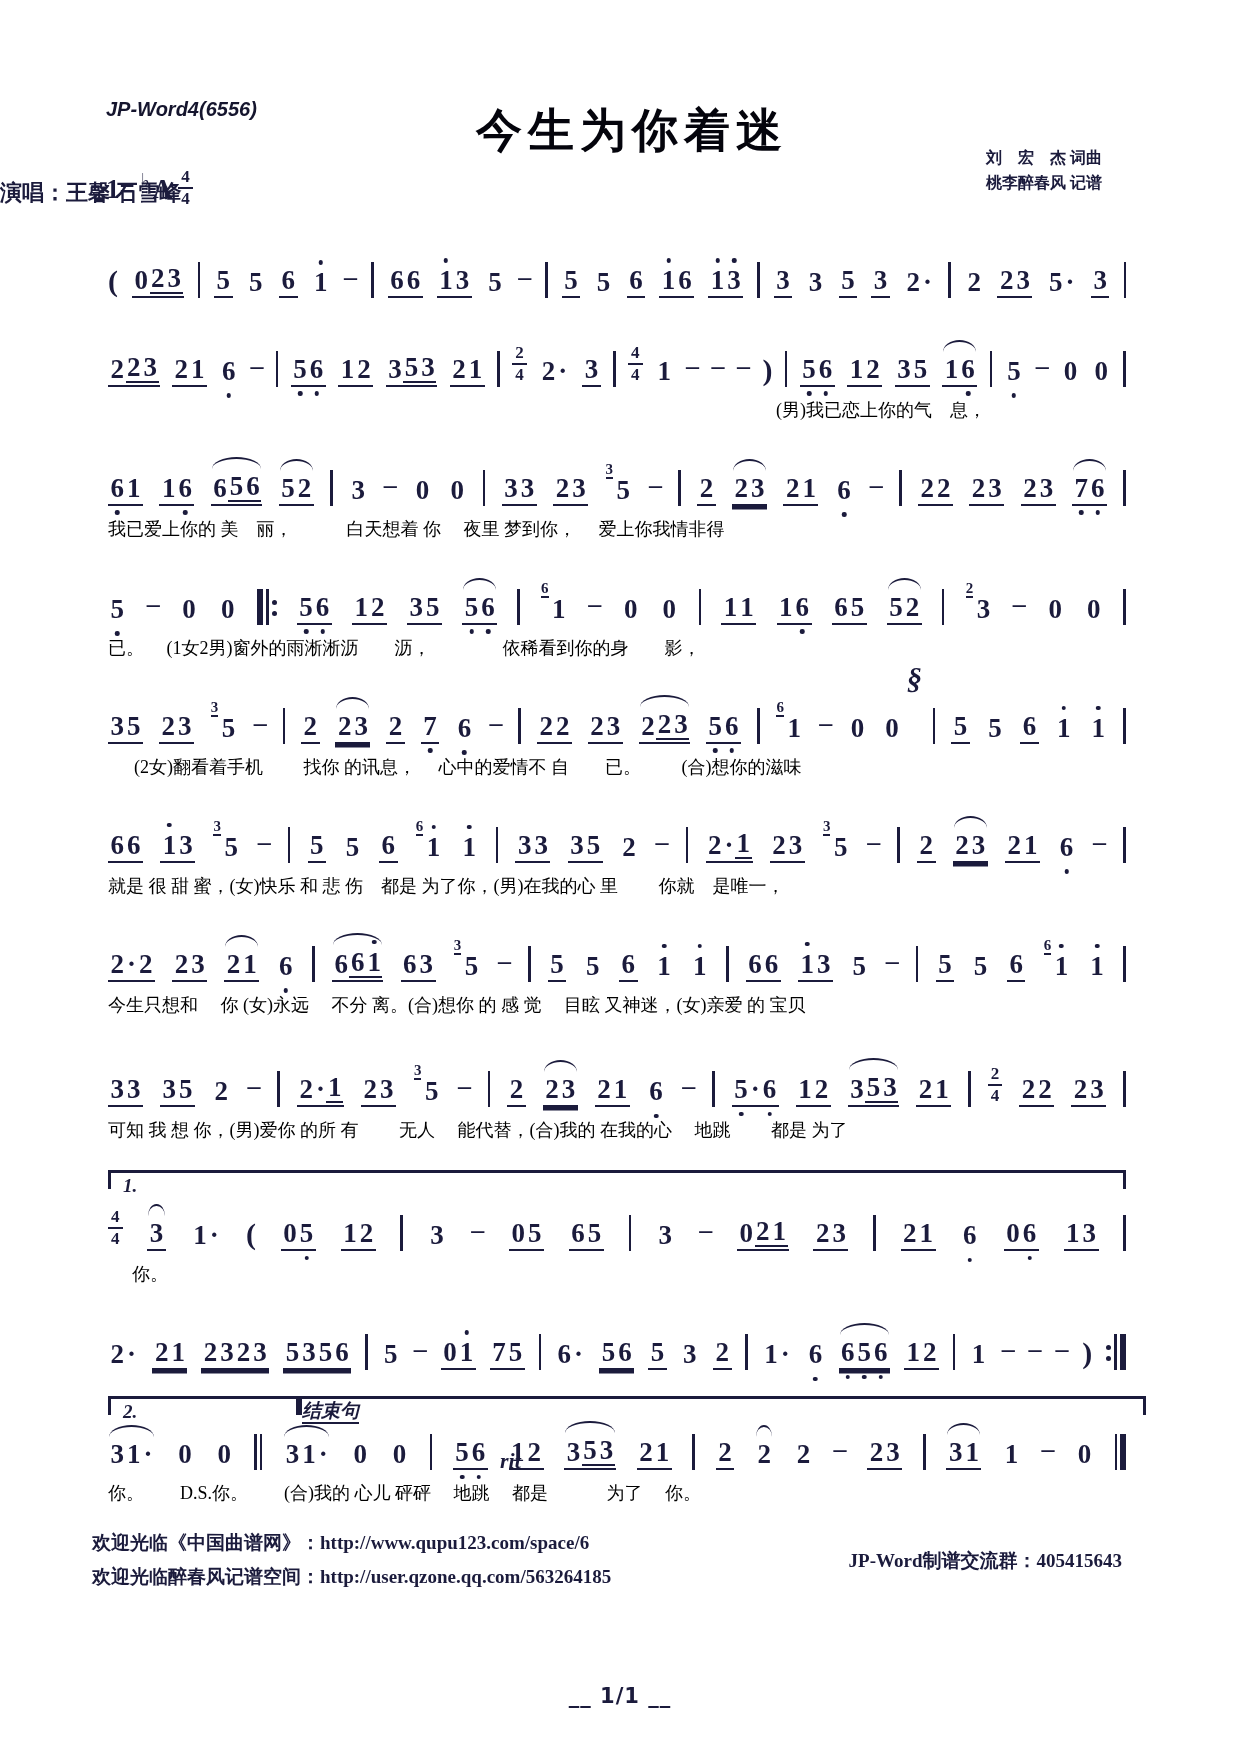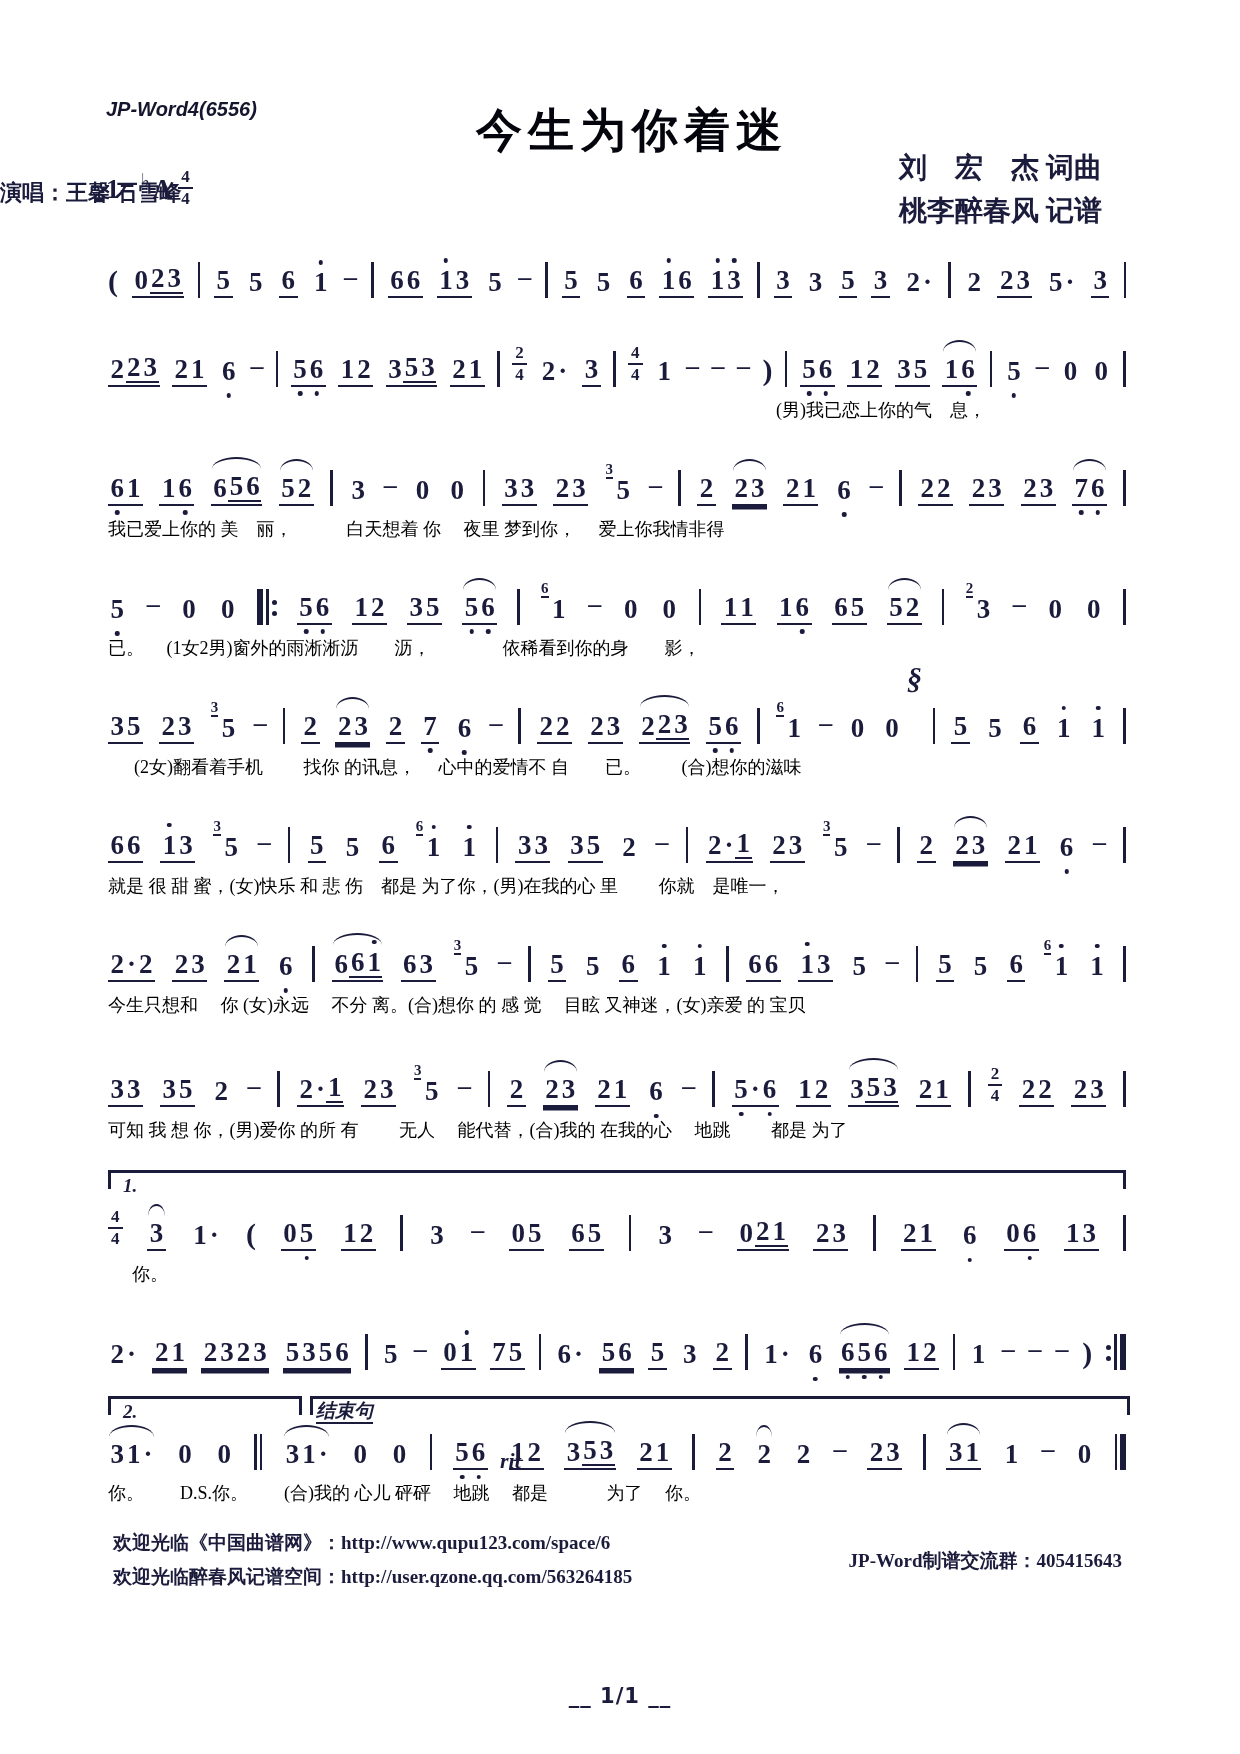--- a/index.html
+++ b/index.html
@@ -3,21 +3,21 @@
 <meta charset="utf-8">
 <style>
   html,body{margin:0;padding:0;background:#e8e8e8;}
   .page{position:relative;width:1240px;height:1754px;margin:0 auto;background:#ffffff;
         color:#1b1b3c;font-family:"Liberation Serif","DejaVu Serif",serif;overflow:hidden;}
   
   .watermark{position:absolute;left:106px;top:98px;font-family:"Liberation Sans","DejaVu Sans",sans-serif;
              font-style:italic;font-weight:bold;font-size:20px;color:#15152e;}
   .title{position:absolute;left:12px;top:100px;width:100%;text-align:center;font-size:46px;
          font-weight:bold;color:#04040c;letter-spacing:6px;}
-  .credits{position:absolute;right:138px;top:146px;font-size:28px;font-weight:bold;line-height:1.55;text-align:left;}
+  .credits{position:absolute;right:138px;top:146px;font-size:16px;font-weight:bold;line-height:1.55;text-align:left;}
   .singer{position:absolute;left:0;top:178px;width:100%;font-size:22px;font-weight:bold;}
   .keysig{position:absolute;left:106px;top:168px;font-size:27px;font-weight:bold;display:flex;align-items:center;gap:6px;}
   .keysig .flat{font-size:19px;vertical-align:super;position:relative;top:-9px;margin-right:-3px;}
   
   .score{position:absolute;left:108px;top:236px;width:1018px;}
   .system{position:relative;margin-bottom:20px;}
   .system.br{margin-top:12px;}
   .mline{display:flex;justify-content:space-between;align-items:flex-end;padding-top:26px;}
   .system.br .mline{padding-top:44px;}
   .lyrics{margin-top:9px;font-size:18px;color:#000000;white-space:pre;height:28px;line-height:28px;}
@@ -52,21 +52,21 @@
   .seg{position:relative;width:0;height:36px;}
   .seg span{position:absolute;left:-10px;top:-46px;font-size:30px;font-weight:bold;font-style:italic;}
   
   .volta,.bracket{position:absolute;top:6px;height:16px;border-top:3px solid currentColor;
                   border-left:3px solid currentColor;border-right:3px solid currentColor;}
   .vlabel{position:absolute;left:12px;top:3px;font-size:19px;font-style:italic;font-weight:bold;line-height:1;}
   .blabel{position:absolute;left:3px;top:2px;font-size:19px;font-style:italic;font-weight:bold;
           line-height:1.1;border-bottom:2px solid currentColor;}
   .ritlab{position:absolute;top:24px;font-size:22px;font-style:italic;font-weight:bold;margin-top:34px;}
   
-  .footer-left{position:absolute;left:113px;top:1526px;font-size:19px;font-weight:bold;line-height:1.8;}
+  .footer-left{position:absolute;left:92px;top:1526px;font-size:19px;font-weight:bold;line-height:1.8;}
   .footer-right{position:absolute;right:118px;top:1548px;font-size:19px;font-weight:bold;}
   .pagenum{position:absolute;left:0;top:1684px;width:100%;text-align:center;font-size:21px;
            font-weight:bold;letter-spacing:1px;font-family:"DejaVu Sans","Liberation Sans",sans-serif;}
 </style>
 </head>
 <body>
 
 <div class="page">
 
   <div class="watermark">JP-Word4(6556)</div>
@@ -1051,21 +1051,21 @@
             </span>
             <span class="bar"></span>
             <span class="bar thick"></span>
           </span>
         </div>
       </div>
       <div class="system br">
         <div class="volta" style="left: 0px; width: 188px;">
           <span class="vlabel">2.</span>
         </div>
-        <div class="bracket" style="left: 202px; width: 814px;">
+        <div class="bracket" style="left: 188px; width: 814px; padding-left: 30px;">
           <span class="blabel">结束句</span>
         </div>
         <span class="ritlab" style="left: 392px;">rit</span>
         <div class="mline">
           <span class="cluster">
             <span class="arc"></span>
             <span class="d">3</span>
             <span class="d">1</span>
             <span class="d">·</span>
           </span>

